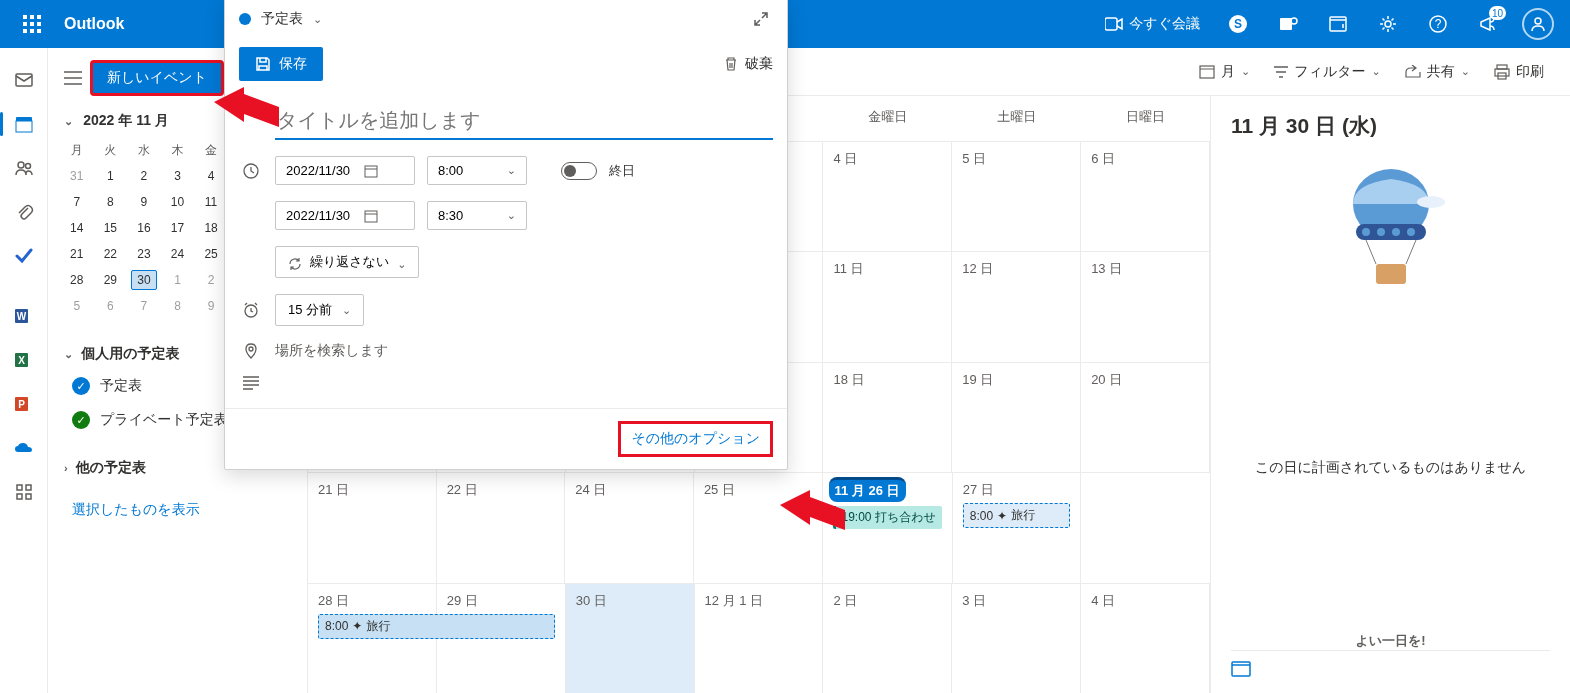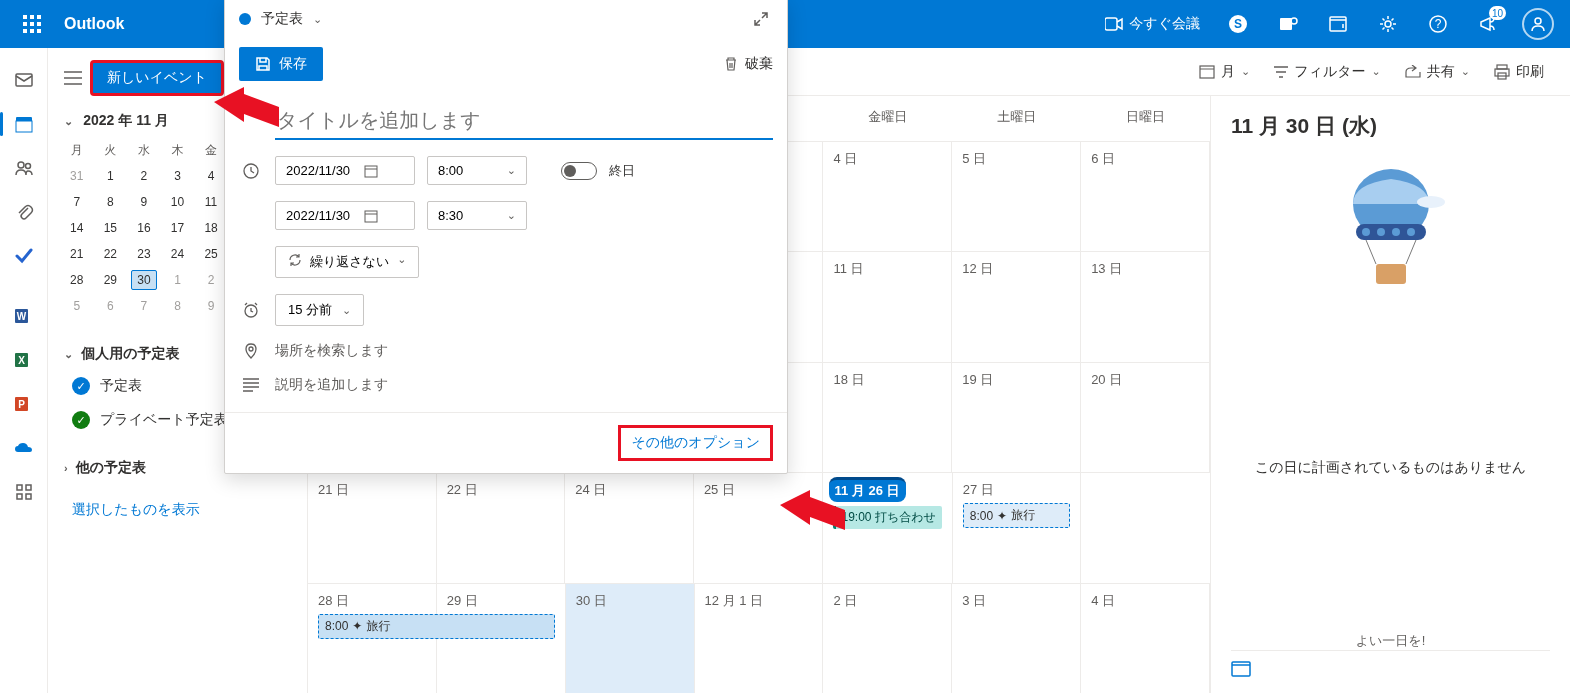--- a/index.html
+++ b/index.html
@@ -65,21 +65,21 @@
 .event-chip.teal { background: #b6e8e4; color: #004b44; border-left: 3px solid #008272; }
 .event-chip.travel { background: #deecf9; color: #323130; border: 1px dashed #0078d4; display: flex; align-items: center; gap: 4px; }
 .event-chip.travel-bar { background: #c7e0f4; color: #323130; border: 1px dashed #0078d4; display: flex; align-items: center; gap: 4px; }
 
 
 .agenda-pane { width: 360px; border-left: 1px solid #edebe9; display: flex; flex-direction: column; padding: 16px 20px; }
 .agenda-title { font-size: 21px; font-weight: 600; color: #323130; margin-bottom: 24px; }
 .agenda-empty { flex: 1; display: flex; flex-direction: column; align-items: center; justify-content: space-between; text-align: center; gap: 10px; }
 .balloon { width: 110px; height: 140px; }
 .agenda-empty-t { font-size: 14px; color: #323130; }
-.agenda-empty-s { font-size: 13px; color: #605e5c; }
+.agenda-empty-s { font-size: 13px; color: #605e5c; font-weight: bold; }
 .agenda-footer { border-top: 1px solid #edebe9; padding-top: 10px; display: flex; }
 
 
 .compose { position: absolute; left: 224px; top: -2px; width: 564px; background: #fff; border: 1px solid #d2d0ce; box-shadow: 0 6px 20px rgba(0,0,0,0.15); z-index: 50; border-radius: 2px; }
 .compose-hdr { display: flex; align-items: center; padding: 8px 14px; gap: 10px; }
 .cal-dot { width: 12px; height: 12px; border-radius: 50%; background: #0078d4; }
 .cal-select-label { font-size: 14px; color: #323130; }
 .compose-hdr-spacer { flex: 1; }
 .expand-btn { cursor: pointer; color: #605e5c; padding: 4px; }
 .compose-actions { display: flex; align-items: center; padding: 8px 14px 14px; gap: 12px; }
@@ -87,21 +87,21 @@
 .discard-btn { margin-left: auto; display: flex; align-items: center; gap: 6px; color: #323130; font-size: 14px; cursor: pointer; }
 .compose-body { padding: 0 14px 10px; }
 .field-row { display: flex; align-items: center; gap: 12px; padding: 8px 0; }
 .field-icon { width: 24px; display: flex; justify-content: center; color: #605e5c; }
 .title-input { flex: 1; border: none; border-bottom: 2px solid #0078d4; font-size: 20px; padding: 6px 2px; outline: none; color: #605e5c; }
 .date-box { border: 1px solid #c8c6c4; padding: 6px 10px; font-size: 13px; display: flex; align-items: center; gap: 14px; border-radius: 2px; cursor: pointer; min-width: 140px; }
 .time-box { border: 1px solid #c8c6c4; padding: 6px 10px; font-size: 13px; display: flex; align-items: center; justify-content: space-between; border-radius: 2px; cursor: pointer; min-width: 100px; }
 .toggle { width: 36px; height: 18px; border-radius: 10px; border: 1px solid #605e5c; position: relative; cursor: pointer; }
 .toggle::after { content: ''; width: 12px; height: 12px; background: #605e5c; border-radius: 50%; position: absolute; left: 2px; top: 2px; }
 .toggle-label { font-size: 13px; color: #323130; }
-.repeat-box { border: 1px solid #c8c6c4; padding: 6px 12px; font-size: 13px; display: flex; align-items: flex-start; gap: 8px; border-radius: 2px; cursor: pointer; }
+.repeat-box { border: 1px solid #c8c6c4; padding: 6px 12px; font-size: 13px; display: flex; align-items: flex-end; gap: 8px; border-radius: 2px; cursor: pointer; }
 .reminder-box { border: 1px solid #c8c6c4; padding: 6px 12px; font-size: 13px; display: flex; align-items: center; gap: 10px; border-radius: 2px; cursor: pointer; }
 .placeholder-text { color: #605e5c; font-size: 14px; flex: 1; cursor: text; }
 .compose-footer { border-top: 1px solid #edebe9; padding: 12px 14px; display: flex; justify-content: flex-end; }
 .more-options { color: #0078d4; font-size: 14px; cursor: pointer; padding: 6px 10px; border: 3px solid #e81123; }
 
 
 .arrow { position: absolute; z-index: 100; }
 .arrow svg { display: block; }
 
 .chev { font-size: 11px; color: #605e5c; }
@@ -619,21 +619,20 @@
           </svg>
         </div>
       <div class="placeholder-text">場所を検索します</div>
     </div>
     <div class="field-row">
       <div class="field-icon">
           <svg width="16" height="14" viewBox="0 0 16 14">
             <path d="M0 1h16M0 5h16M0 9h16M0 13h10" stroke="#605e5c" stroke-width="1.3"></path>
           </svg>
         </div>
-      <div class="placeholder-text">説明を追加します</div>
     </div>
   </div>
   <div class="compose-footer">
     <span class="more-options">その他のオプション</span>
   </div>
 </div>
 
 <div class="arrow" style="left:214px; top:82px;">
   <svg width="70" height="60" viewBox="0 0 70 60">
       <polygon points="0,20 30,5 30,12 65,25 65,45 30,32 30,40" fill="#e81123"></polygon>

